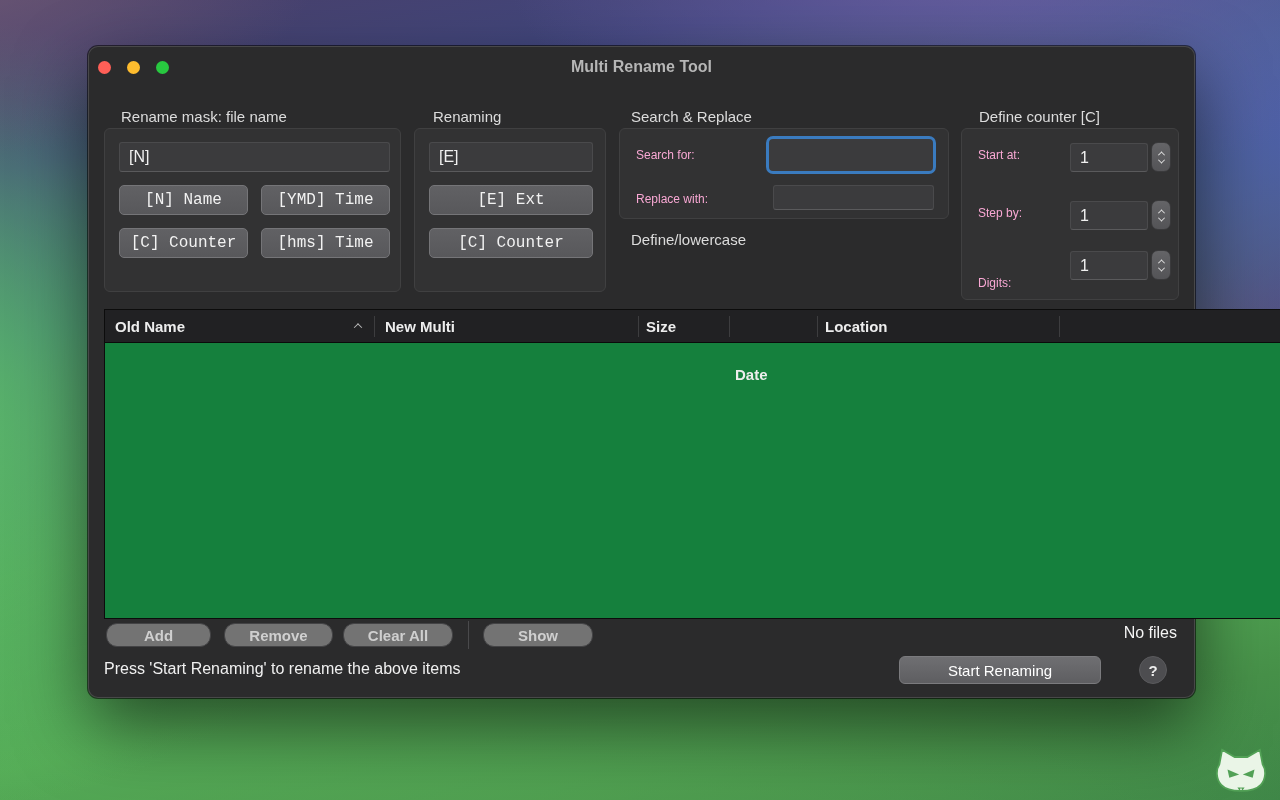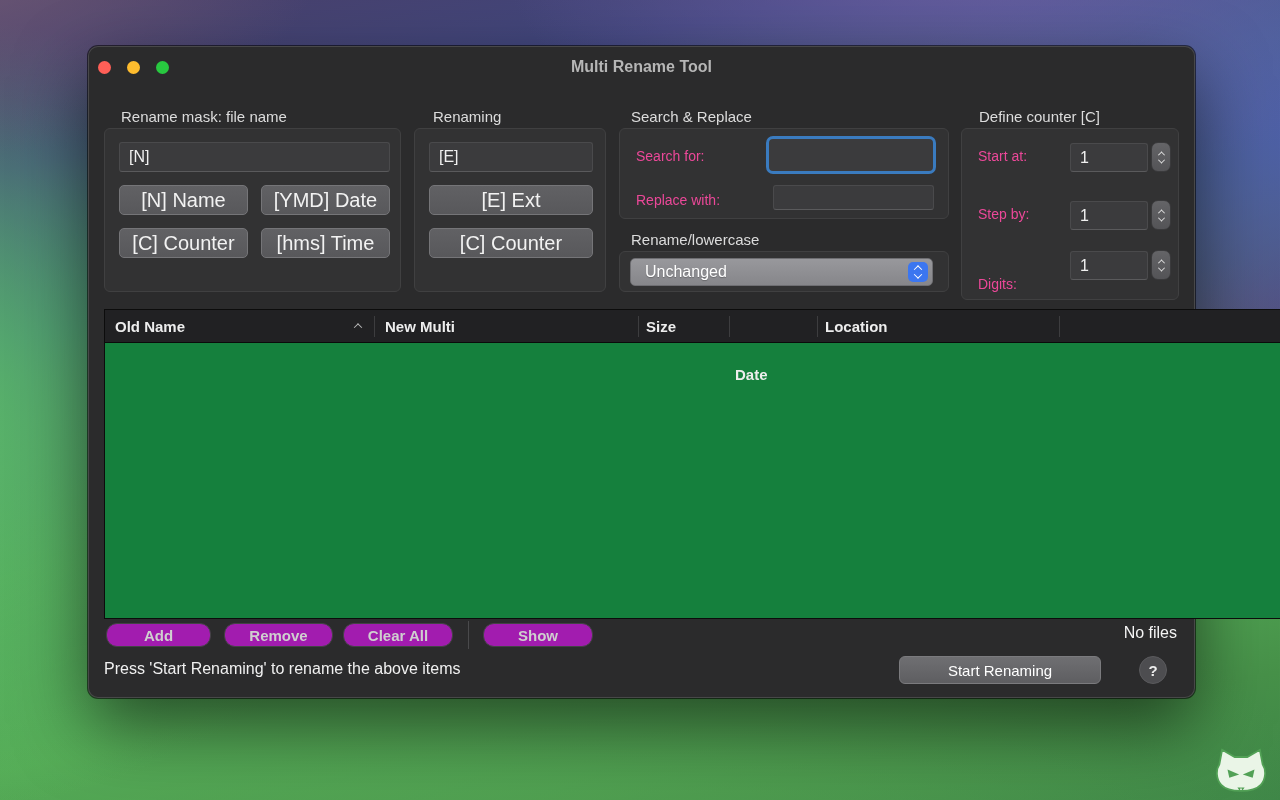--- a/index.html
+++ b/index.html
@@ -44,24 +44,24 @@
   .box4 { left:872px; top:81px;  width:218px; height:172px; }
   .ul-label { position:absolute; left:542px; top:184px; font-size:15px; color:#dcdcdc; }
 
   .tfield {
     position:absolute; background:#3b3b3d; border:1px solid #4a4a4c; border-bottom-color:#5a5a5c;
     border-radius:3px; color:#f0f0f0; font-size:16px; padding:0 9px;
     font-family:"Liberation Sans", sans-serif; outline:none;
   }
   .mask-btn {
     position:absolute; height:30px; background:linear-gradient(#616164,#58585b);
-    border:1px solid #757578; border-radius:5px; color:#f2f2f2; font-size:20px;
-    font-family:Liberation Sans, sans-serif; cursor:default;
-  }
-  .flabel { position:absolute; font-size:14px; color:#ec4899; }
+    border:1px solid #757578; border-radius:5px; color:#f2f2f2; font-size:16px;
+    font-family:Liberation Mono, monospace; cursor:default;
+  }
+  .flabel { position:absolute; font-size:12px; color:#f9a8d4; }
 
   .search-input {
     position:absolute; left:146px; top:7px; width:170px; height:38px;
     background:#3b3b3d; border:3px solid #3a7bbf; border-radius:7px;
     color:#f0f0f0; font-size:16px; padding:0 8px; outline:none;
     font-family:"Liberation Sans", sans-serif;
   }
   .replace-input { left:153px; top:56px; width:161px; height:25px; }
 
   .popup {
@@ -94,21 +94,21 @@
     background:#15803d; border:1px solid #0c0c0c;
   }
   .thead { position:absolute; left:0; top:0; width:100%; height:33px; background:#212123; border-bottom:1px solid #0a0a0a; }
   .th { position:absolute; top:8px; font-size:15px; color:#ededed; font-weight:600; }
   .th.sorted { font-weight:700; }
   .col-div { position:absolute; top:6px; width:1px; height:21px; background:#3d3d3f; }
   .sort-ind { position:absolute; left:250px; top:13px; }
 
   
   .soft-btn {
-    position:absolute; top:576px; height:24px; background:#a21caf; border:1px solid #434345;
+    position:absolute; top:576px; height:24px; background:#737373; border:1px solid #434345;
     border-radius:11px; color:#cfcfcf; font-size:15px; font-weight:600;
     font-family:"Liberation Sans", sans-serif; cursor:default;
   }
   .btn-div { position:absolute; left:379px; top:574px; width:1px; height:28px; background:#4a4a4c; }
   .no-files { position:absolute; right:17px; top:577px; font-size:16px; color:#f4f4f4; font-weight:500; }
 
   .status-text { position:absolute; left:15px; top:613px; font-size:16px; color:#f0f0f0; }
   .start-btn {
     position:absolute; left:810px; top:609px; width:202px; height:28px;
     background:linear-gradient(#6f6f72,#5e5e61); border:1px solid #7b7b7e; border-radius:6px;
@@ -147,48 +147,39 @@
     </div>
 
     <div class="sec-label" style="left:32px">Rename mask: file name</div>
     <div class="sec-label" style="left:344px">Renaming</div>
     <div class="sec-label" style="left:542px">Search &amp; Replace</div>
     <div class="sec-label" style="left:890px">Define counter [C]</div>
 
     <div class="gbox box1">
       <input class="tfield" style="left: 14px; top: 13px; width: 271px; height: 30px;" value="[N]">
       <button class="mask-btn" style="left:14px;  top:56px; width:129px;">[N] Name</button>
-      <button class="mask-btn" style="left:156px; top:56px; width:129px;">[YMD] Date</button>
+      <button class="mask-btn" style="left:156px; top:56px; width:129px;">[YMD] Time</button>
       <button class="mask-btn" style="left:14px;  top:99px; width:129px;">[C] Counter</button>
       <button class="mask-btn" style="left:156px; top:99px; width:129px;">[hms] Time</button>
     </div>
 
     <div class="gbox box2">
       <input class="tfield" style="left: 14px; top: 13px; width: 164px; height: 30px;" value="[E]">
       <button class="mask-btn" style="left:14px; top:56px; width:164px;">[E] Ext</button>
       <button class="mask-btn" style="left:14px; top:99px; width:164px;">[C] Counter</button>
     </div>
 
     <div class="gbox box3a">
       <div class="flabel" style="left:16px; top:19px;">Search for:</div>
       <input class="search-input" value="" style="">
       <div class="flabel" style="left:16px; top:63px;">Replace with:</div>
       <input class="tfield replace-input" value="" style="">
     </div>
 
-    <div class="ul-label">Rename/lowercase</div>
-    <div class="gbox box3b">
-      <div class="popup">
-        <span>Unchanged</span>
-        <span class="popup-badge">
-          <span class="chev up"></span>
-            <span class="chev down"></span>
-        </span>
-      </div>
-    </div>
+    <div class="ul-label">Define/lowercase</div>
 
     <div class="gbox box4">
       <div class="flabel" style="left:16px; top:19px;">Start at:</div>
       <input class="tfield numfield" style="top: 14px;" value="1">
       <div class="stepper" style="top:13px;">
         <span class="chev up gray"></span>
           <span class="chev down gray"></span>
       </div>
 
       <div class="flabel" style="left:16px; top:77px;">Step by:</div>

